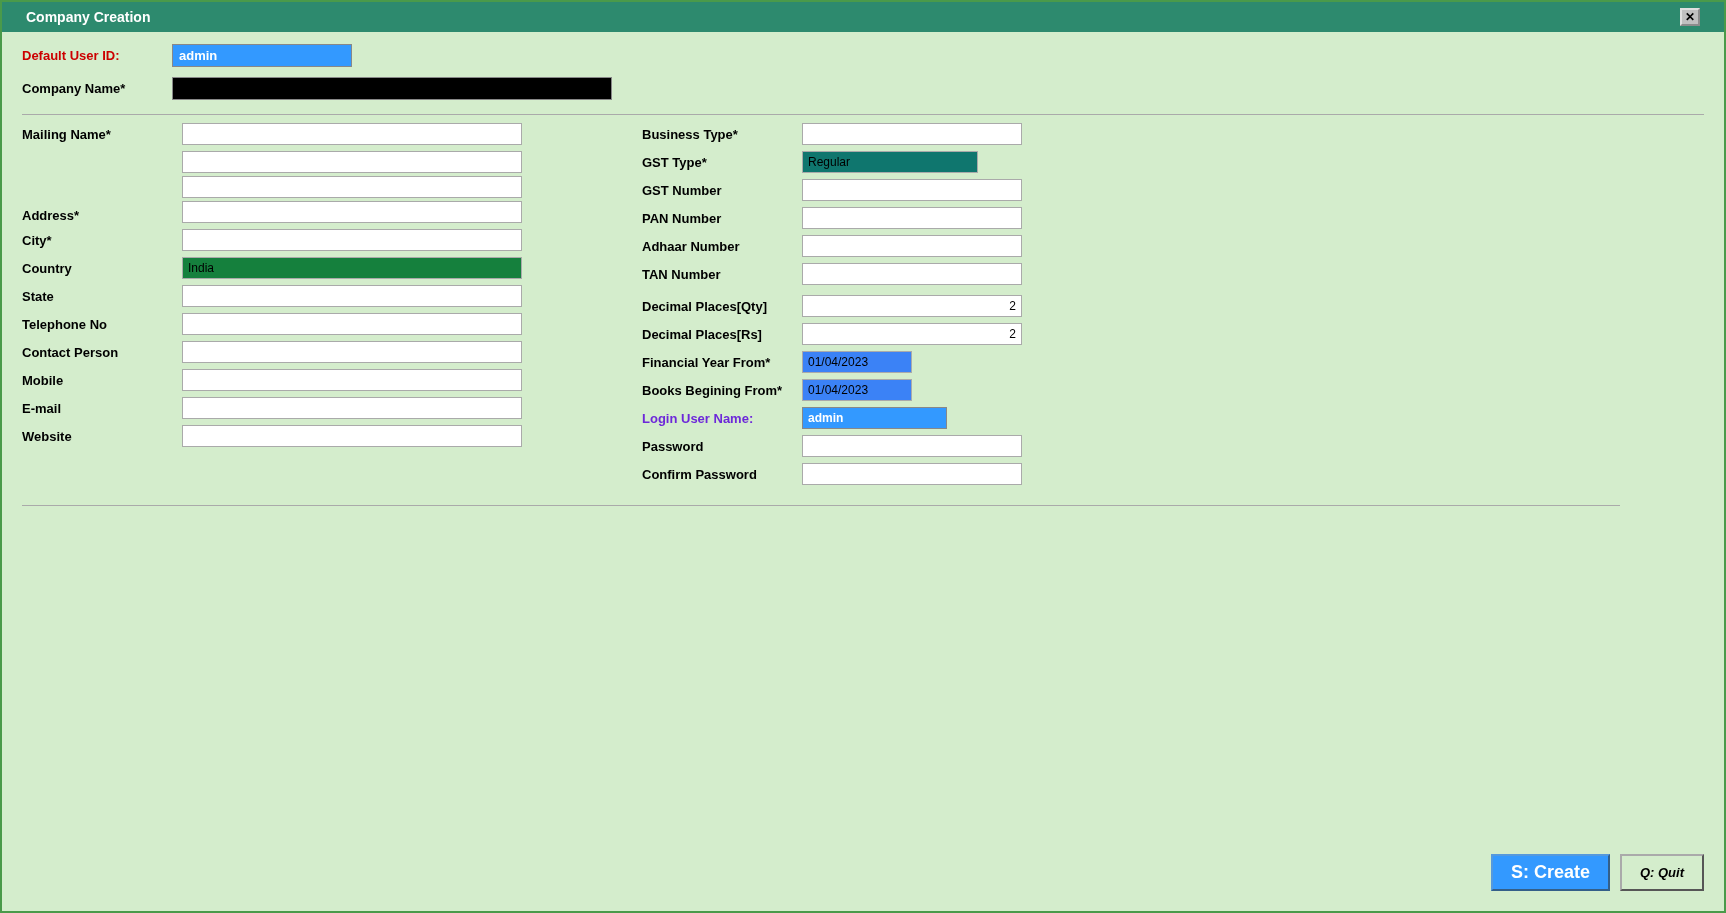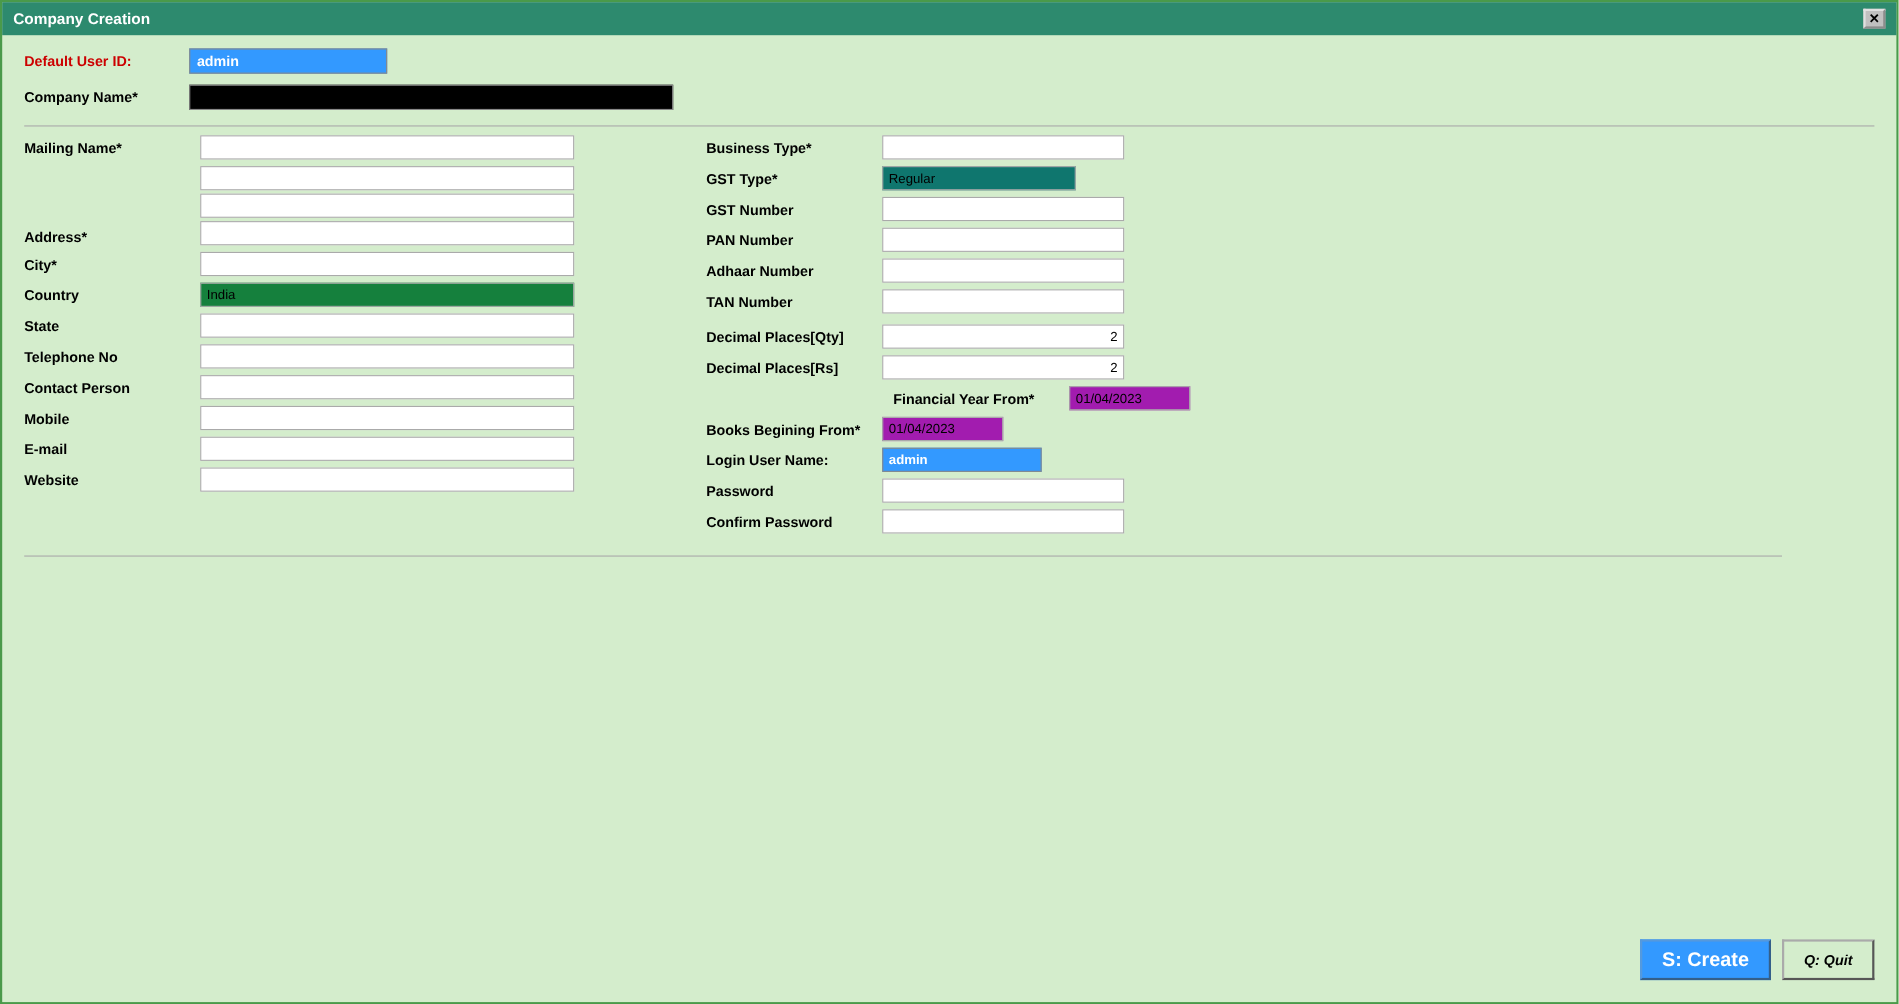--- a/index.html
+++ b/index.html
@@ -14,21 +14,21 @@
     .window {
       width: 100%;
       height: 100%;
       background: #d4edcc;
       border: 2px solid #4a9a4a;
       position: relative;
     }
     .title-bar {
       background: #2d8a6e;
       color: white;
-      padding: 6px 10px;
+      padding: 6px 24px;
       font-size: 14px;
       font-weight: bold;
       display: flex;
       align-items: center;
       justify-content: space-between;
     }
     .close-btn {
       background: #c0c0c0;
       border: 2px outset #e0e0e0;
       color: black;
@@ -131,21 +131,21 @@
     .form-input-number {
       background: white;
       border: 1px solid #aaa;
       padding: 3px 5px;
       font-size: 12px;
       width: 220px;
       height: 22px;
       text-align: right;
     }
     .form-input-date {
-      background: #a21caf;
+      background: #3b82f6;
       border: 1px solid #aaa;
       padding: 3px 5px;
       font-size: 12px;
       width: 110px;
       height: 22px;
     }
     .form-input-blue {
       background: #3399ff;
       color: white;
       border: 1px solid #888;
@@ -165,21 +165,21 @@
     }
     .address-group {
       display: flex;
       flex-direction: column;
       gap: 3px;
     }
     .address-group .form-input {
       width: 340px;
     }
     .login-label {
-      color: #000000;
+      color: #6d28d9;
       font-weight: bold;
       font-size: 13px;
       width: 160px;
       flex-shrink: 0;
     }
     .bottom-separator {
       border: none;
       border-top: 1px solid #aaa;
       margin: 14px 0;
       width: 95%;
@@ -340,21 +340,21 @@
         <div class="form-row" style="margin-top:10px;">
           <span class="form-label">Decimal Places[Qty]</span>
           <input class="form-input-number" type="text" value="2" style="">
         </div>
 
         <div class="form-row">
           <span class="form-label">Decimal Places[Rs]</span>
           <input class="form-input-number" type="text" value="2" style="">
         </div>
 
-        <div class="form-row" style="margin-top:6px;justify-content:flex-end;">
+        <div class="form-row" style="margin-top:6px;">
           <span class="form-label">Financial Year From*</span>
           <input class="form-input-date" type="text" value="01/04/2023" style="">
         </div>
 
         <div class="form-row">
           <span class="form-label">Books Begining From*</span>
           <input class="form-input-date" type="text" value="01/04/2023" style="">
         </div>
 
         <div class="form-row" style="margin-top:4px;">

